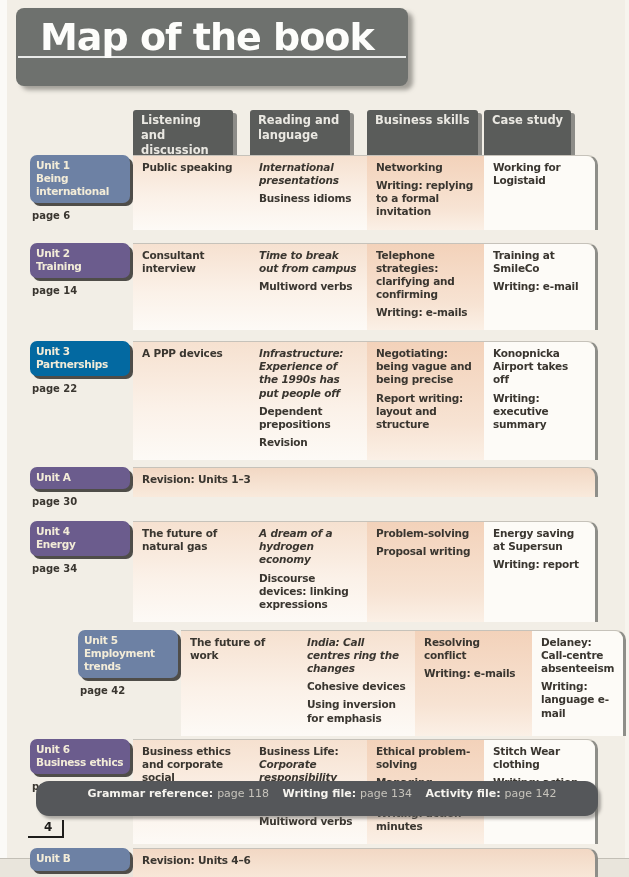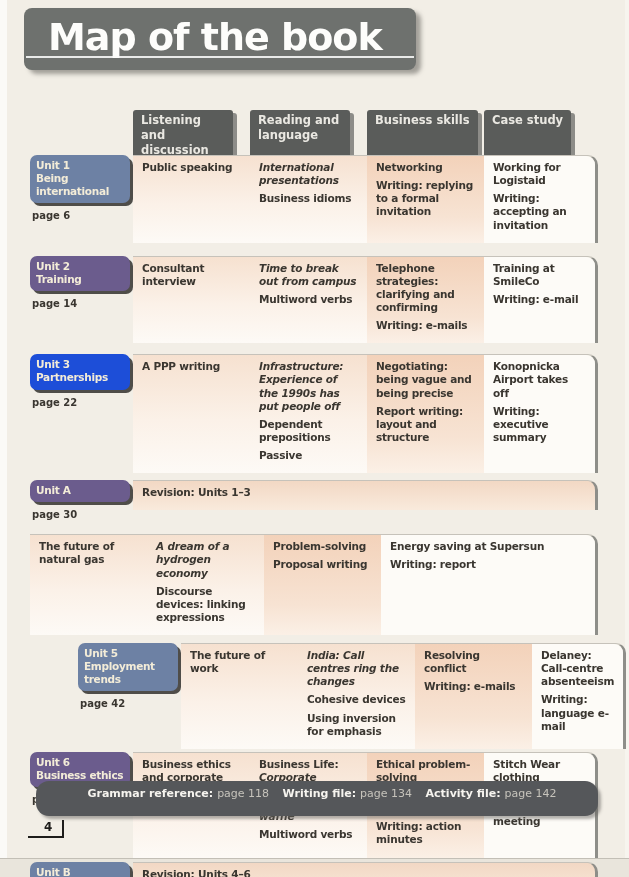--- a/index.html
+++ b/index.html
@@ -11,21 +11,21 @@
   }
   #page{position:absolute;inset:0;}
 
   
   .scan-left{position:absolute;left:0;top:0;width:7px;height:877px;background:#fbfaf7;}
   .scan-bottom{position:absolute;left:0;top:858px;width:629px;height:19px;background:#e9e5dc;border-top:1px solid #c3bfb6;}
   .scan-right{position:absolute;right:0;top:0;width:4px;height:877px;background:#f7f4ee;}
 
   
   .banner{
-    position:absolute;left:24px;top:8px;width:392px;height:62px;
+    position:absolute;left:16px;top:8px;width:392px;height:78px;
     background:#6e716e;border-radius:8px;
     box-shadow:5px 4px 4px rgba(96,94,90,.55);
   }
   .banner .title{
     position:absolute;left:24px;top:7px;
     font-size:38px;font-weight:bold;color:#fdfdfb;letter-spacing:-1px;
   }
   .banner .base-line{
     position:absolute;left:2px;right:2px;top:48px;height:2px;
     background:rgba(255,255,255,.85);
@@ -128,21 +128,20 @@
       <div class="cell c2">
             <p><span class="it">International presentations</span></p>
             <p><span>Business idioms</span></p>
           </div>
       <div class="cell c3">
             <p><span>Networking</span></p>
             <p><span>Writing: replying to a formal invitation</span></p>
           </div>
       <div class="cell c4">
             <p><span>Working for Logistaid</span></p>
-            <p><span>Writing: accepting an invitation</span></p>
           </div>
     </div>
   </div>
 
   <div class="row" style="margin-bottom: 11px;">
     <div class="unit-cell">
       <div class="unit-tab" style="background: rgb(107, 92, 141);">
         <div class="unit-label">Unit 2</div>
         <div class="unit-sub">Training</div>
       </div>
@@ -162,34 +161,34 @@
           </div>
       <div class="cell c4">
             <p><span>Training at SmileCo</span></p>
             <p><span>Writing: e-mail</span></p>
           </div>
     </div>
   </div>
 
   <div class="row" style="margin-bottom: 7px;">
     <div class="unit-cell">
-      <div class="unit-tab" style="background: #1d4ed8;">
+      <div class="unit-tab" style="background: #0369a1;">
         <div class="unit-label">Unit 3</div>
         <div class="unit-sub">Partnerships</div>
       </div>
       <div class="unit-page">page 22</div>
     </div>
     <div class="panel" style="min-height: 83px;">
       <div class="cell c1">
-            <p><span>A PPP writing</span></p>
+            <p><span>A PPP devices</span></p>
           </div>
       <div class="cell c2">
             <p><span class="it">Infrastructure: Experience of the 1990s has put people off</span></p>
             <p><span>Dependent prepositions</span></p>
-            <p><span>Passive</span></p>
+            <p><span>Revision</span></p>
           </div>
       <div class="cell c3">
             <p><span>Negotiating: being vague and being precise</span></p>
             <p><span>Report writing: layout and structure</span></p>
           </div>
       <div class="cell c4">
             <p><span>Konopnicka Airport takes off</span></p>
             <p><span>Writing: executive summary</span></p>
           </div>
     </div>
@@ -203,20 +202,27 @@
       <div class="unit-page">page 30</div>
     </div>
     <div class="panel revision" style="min-height: 28px;">
       <div class="cell">
             <p><span>Revision: Units 1–3</span></p>
           </div>
     </div>
   </div>
 
   <div class="row" style="margin-bottom: 8px;">
+    <div class="unit-cell">
+      <div class="unit-tab" style="background: rgb(107, 92, 141);">
+        <div class="unit-label">Unit 4</div>
+        <div class="unit-sub">Energy</div>
+      </div>
+      <div class="unit-page">page 34</div>
+    </div>
     <div class="panel" style="min-height: 80px;">
       <div class="cell c1">
             <p><span>The future of natural gas</span></p>
           </div>
       <div class="cell c2">
             <p><span class="it">A dream of a hydrogen economy</span></p>
             <p><span>Discourse devices: linking expressions</span></p>
           </div>
       <div class="cell c3">
             <p><span>Problem-solving</span></p>

